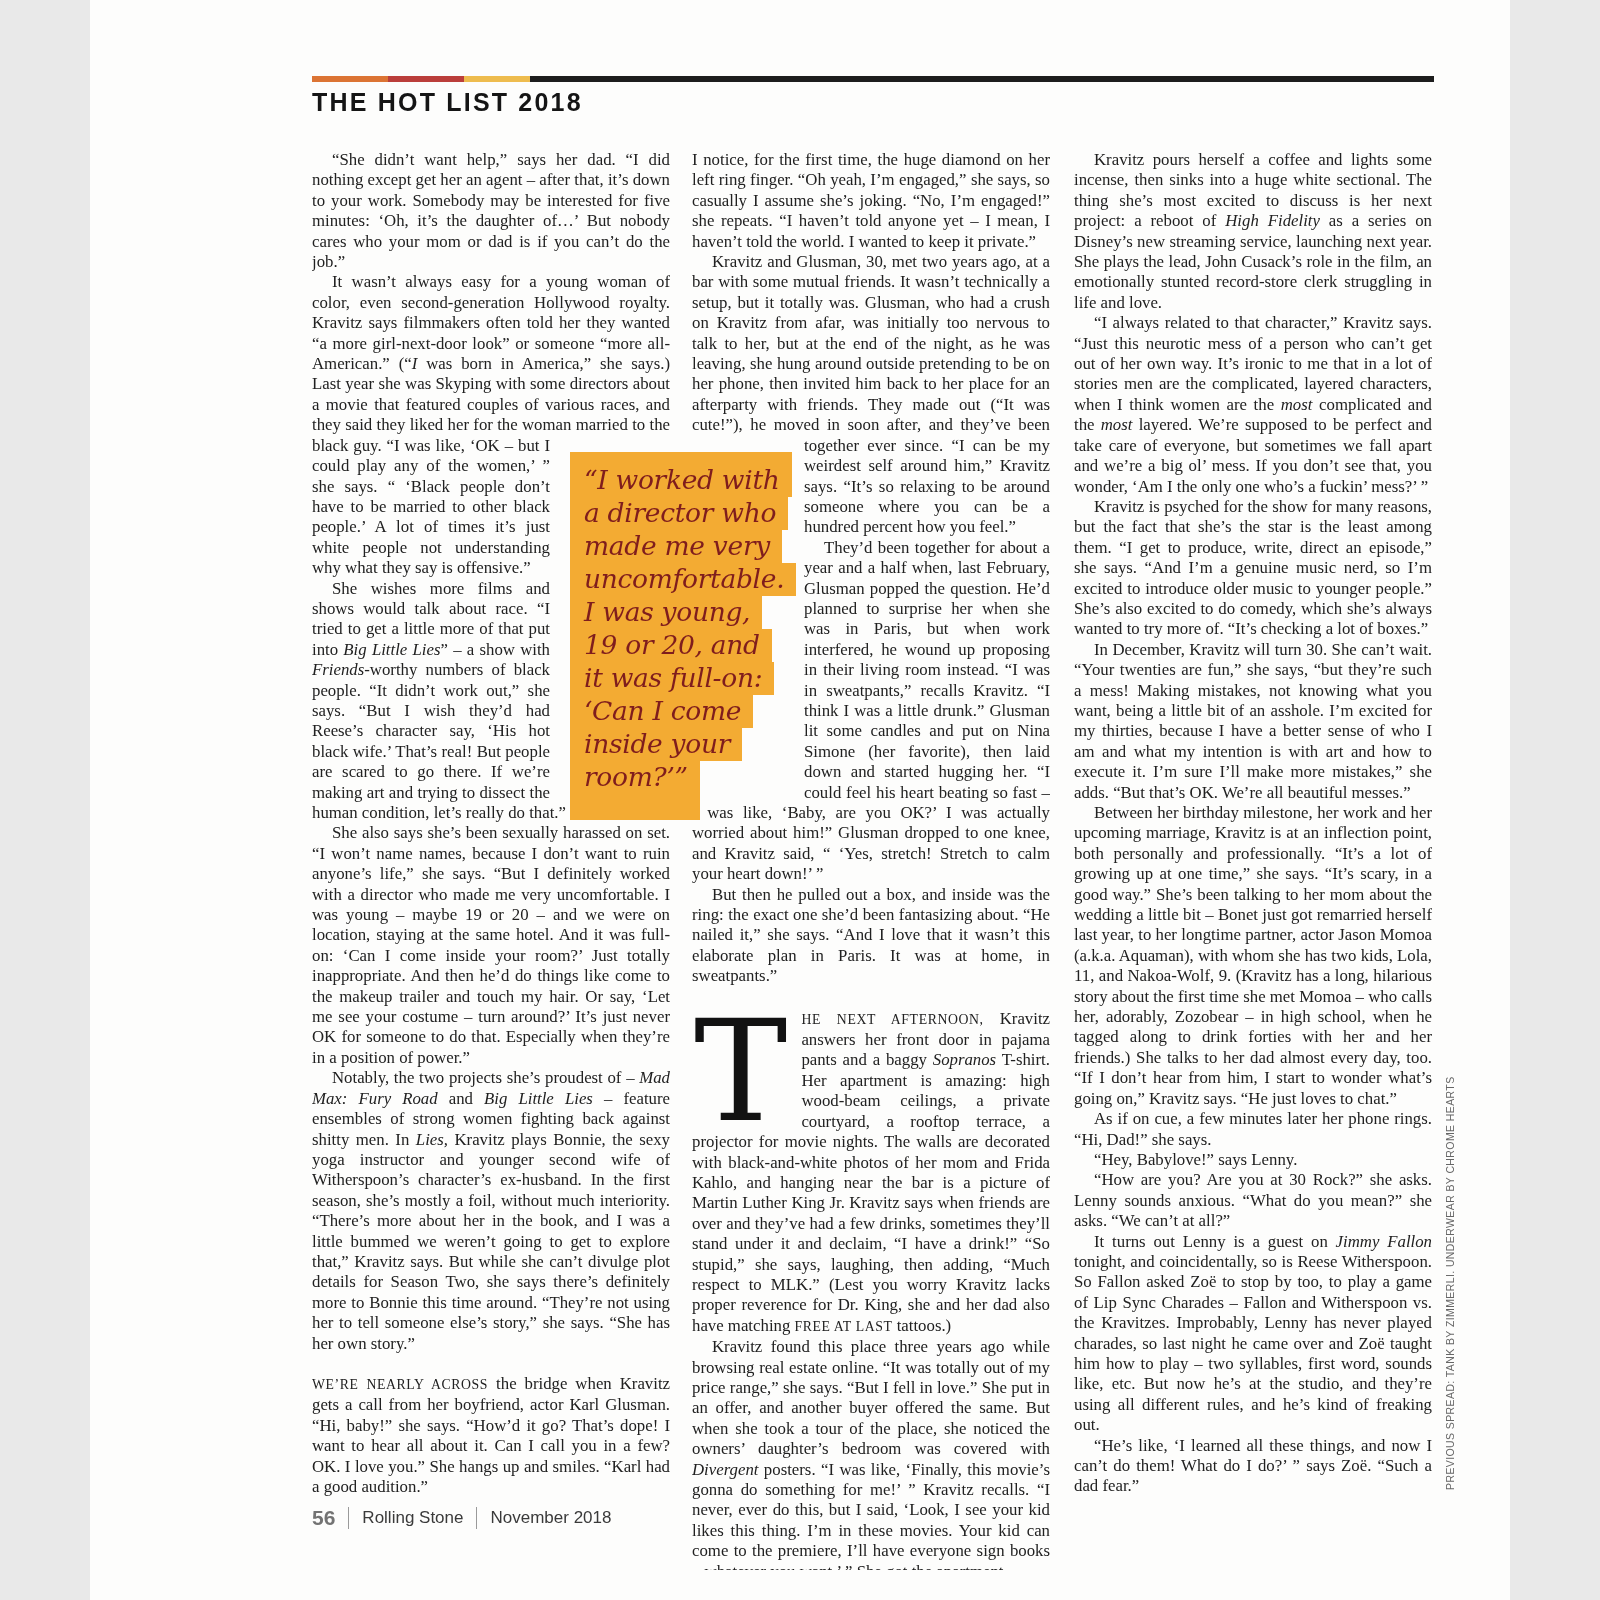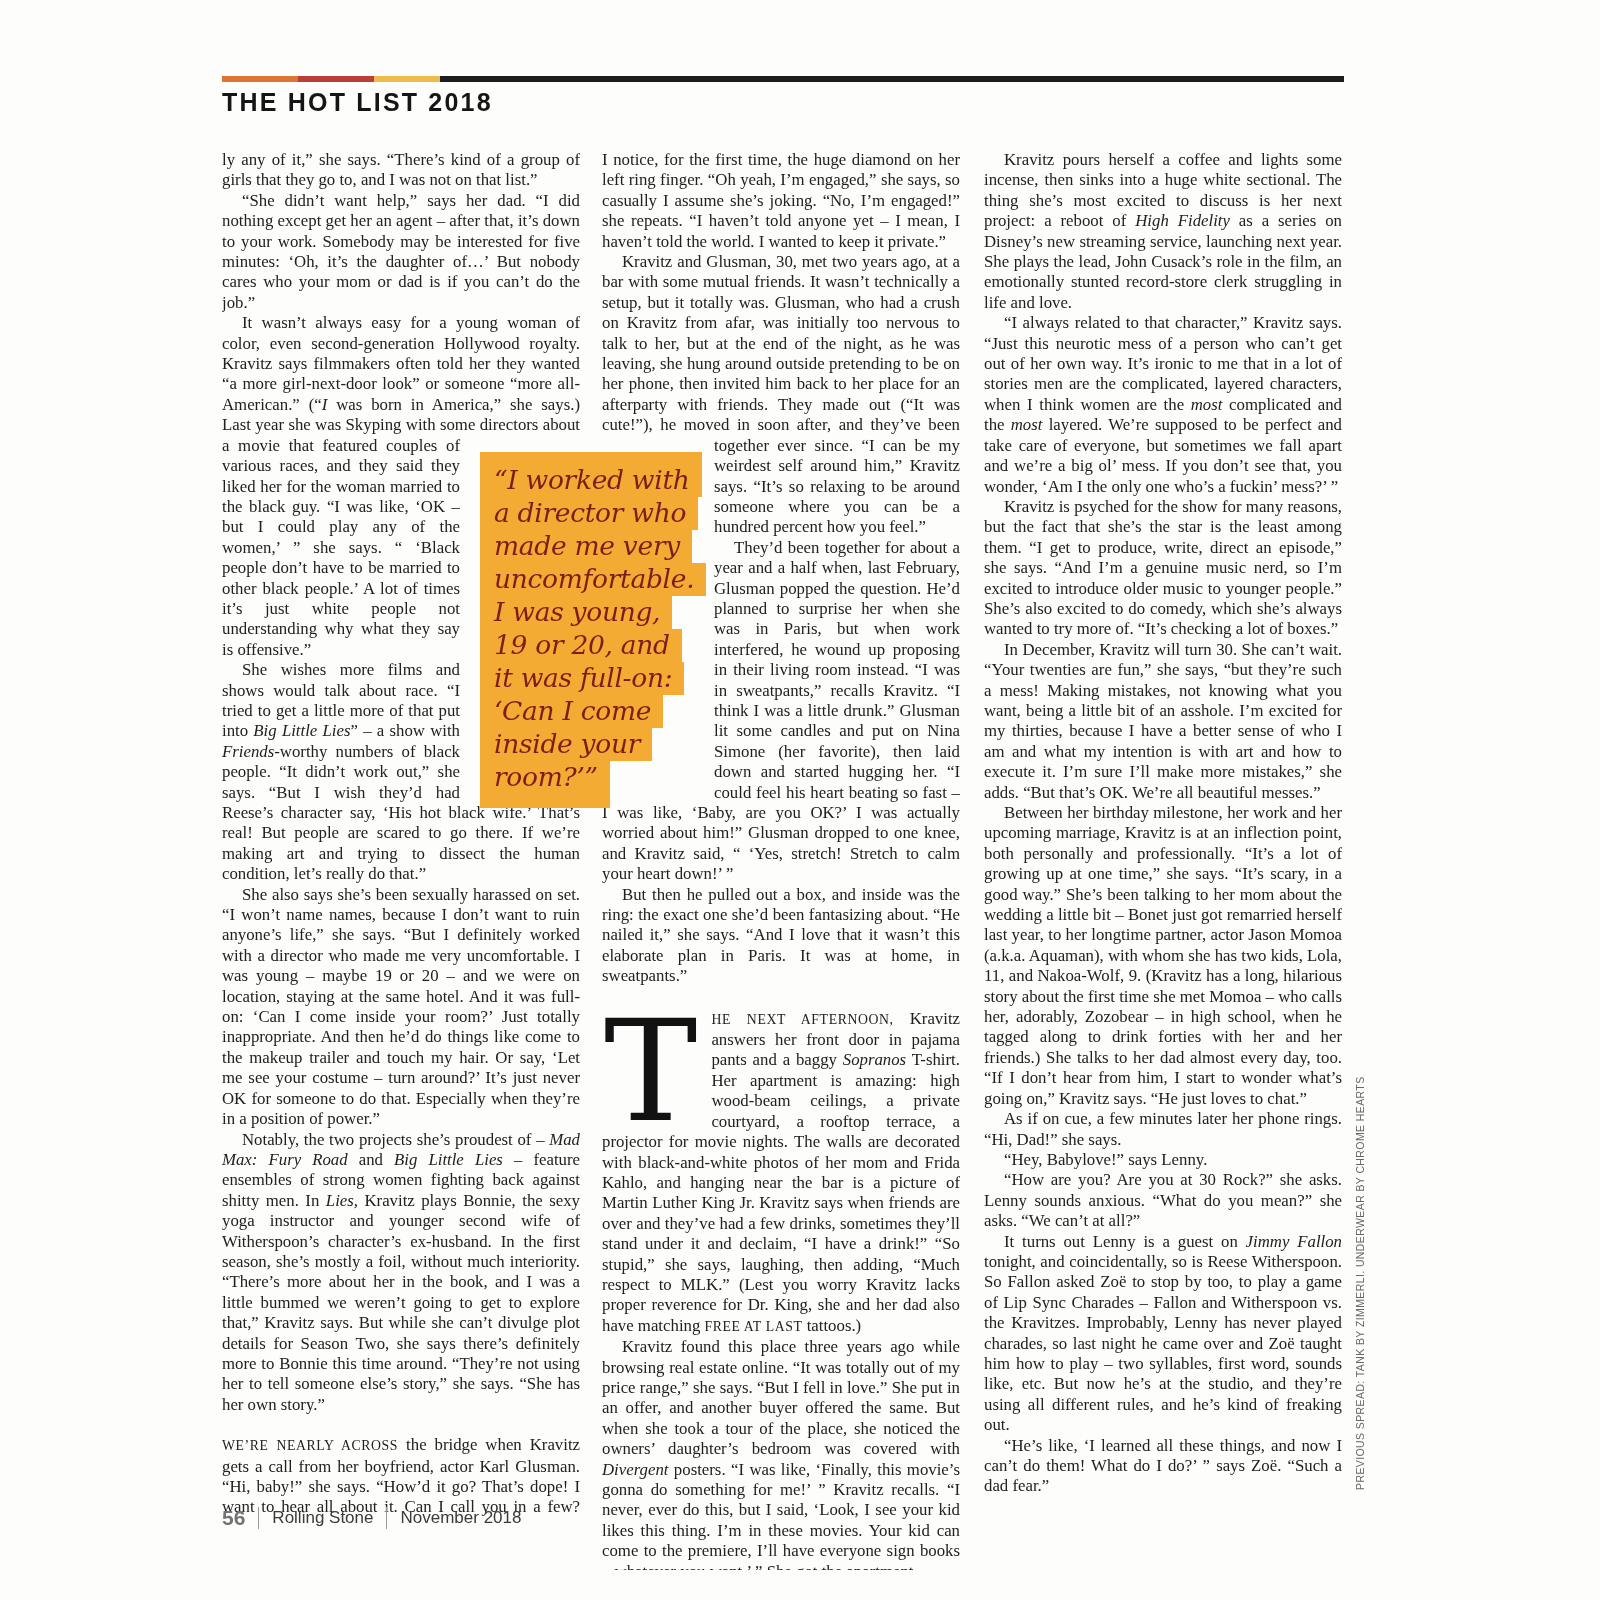--- a/index.html
+++ b/index.html
@@ -1,16 +1,16 @@
 <!DOCTYPE html>
 <html lang="en" style="--pullquote-bg: #F3AB33; --rule-orange: #DC7434; --rule-red: #BB3E3B; --rule-gold: #EEBC4E; --rule-black: #1d1d1d; --text: #212121; --accent-black: #151515;"><head>
 <meta charset="utf-8">
 <style>
   html,body{margin:0;padding:0;background:#e9e9e9;}
-  .page{position:relative;width:1600px;height:1600px;background:#fdfdfc;overflow:hidden;margin:0 auto;
+  .page{position:relative;width:1420px;height:1600px;background:#fdfdfc;overflow:hidden;margin:0 auto;
         font-family:"Liberation Serif",serif;}
   
   .rule{position:absolute;left:222px;top:76px;width:1122px;height:6px;display:flex;}
   .rule .seg-orange{width:76px;background:var(--rule-orange);}
   .rule .seg-red{width:76px;background:var(--rule-red);}
   .rule .seg-gold{width:66px;background:var(--rule-gold);}
   .rule .seg-black{flex:1;background:var(--rule-black);}
   .kicker{position:absolute;left:222px;top:88px;font-family:"Liberation Sans",sans-serif;
           font-weight:800;font-size:25px;letter-spacing:2.2px;color:var(--accent-black);}
   
@@ -30,21 +30,21 @@
   
   .push-r{float:right;width:0;height:300px;}
   .hole-r{float:right;clear:right;width:120px;height:350px;}
   .push-l{float:left;width:0;height:300px;}
   .hole-l{float:left;clear:left;width:112px;height:338px;}
   
   .pullquote{position:absolute;left:480px;top:452px;font-family:"DejaVu Serif",serif;
              font-style:italic;font-size:26.5px;line-height:31px;color:#7f1d1d;letter-spacing:-0.3px;}
   .pq-line{display:table;background:var(--pullquote-bg);padding:0 12px 2px 14px;white-space:nowrap;}
   .pq-line:first-child{padding-top:12px;}
-  .pq-line:last-child{padding-bottom:16px;}
+  .pq-line:last-child{padding-bottom:28px;}
   
   .footer{position:absolute;left:222px;top:1506px;display:flex;align-items:center;gap:13px;
           font-family:"Liberation Sans",sans-serif;color:#3a3a3a;}
   .page-num{font-size:21px;font-weight:700;color:#737373;}
   .sep{width:1px;height:22px;background:#9a9a9a;}
   .mag,.issue{font-size:17px;text-align:right;}
   
   .credit{position:absolute;left:1354px;top:1134px;height:356px;width:18px;
           font-family:"Liberation Sans",sans-serif;font-size:10.5px;letter-spacing:0.4px;color:#666;}
   .credit-inner{writing-mode:vertical-rl;transform:rotate(180deg);white-space:nowrap;height:100%;}
@@ -60,21 +60,20 @@
     <div class="seg-red"></div>
     <div class="seg-gold"></div>
     <div class="seg-black"></div>
   </div>
 
   <div class="kicker">THE HOT LIST 2018</div>
 
   <div class="col col1">
     <div class="push-r"></div>
     <div class="hole-r"></div>
-  <p class="para flush"><span>ly any of it,” she says. “There’s kind of a group of girls that they go to, and I was not on that list.”</span></p>
       <p class="para indent"><span>“She didn’t want help,” says her dad. “I did nothing except get her an agent – after that, it’s down to your work. Somebody may be interested for five minutes: ‘Oh, it’s the daughter of…’ But nobody cares who your mom or dad is if you can’t do the job.”</span></p>
       <p class="para indent"><span>It wasn’t always easy for a young woman of color, even second-generation Hollywood royalty. Kravitz says filmmakers often told her they wanted “a more girl-next-door look” or someone “more all-American.” (“</span><span class="it">I</span><span> was born in America,” she says.) Last year she was Skyping with some directors about a movie that featured couples of various races, and they said they liked her for the woman married to the black guy. “I was like, ‘OK – but I could play any of the women,’ ” she says. “ ‘Black people don’t have to be married to other black people.’ A lot of times it’s just white people not understanding why what they say is offensive.”</span></p>
       <p class="para indent"><span>She wishes more films and shows would talk about race. “I tried to get a little more of that put into </span><span class="it">Big Little Lies</span><span>” – a show with </span><span class="it">Friends</span><span>-worthy numbers of black people. “It didn’t work out,” she says. “But I wish they’d had Reese’s character say, ‘His hot black wife.’ That’s real! But people are scared to go there. If we’re making art and trying to dissect the human condition, let’s really do that.”</span></p>
       <p class="para indent"><span>She also says she’s been sexually harassed on set. “I won’t name names, because I don’t want to ruin anyone’s life,” she says. “But I definitely worked with a director who made me very uncomfortable. I was young – maybe 19 or 20 – and we were on location, staying at the same hotel. And it was full-on: ‘Can I come inside your room?’ Just totally inappropriate. And then he’d do things like come to the makeup trailer and touch my hair. Or say, ‘Let me see your costume – turn around?’ It’s just never OK for someone to do that. Especially when they’re in a position of power.”</span></p>
       <p class="para indent"><span>Notably, the two projects she’s proudest of – </span><span class="it">Mad Max: Fury Road</span><span> and </span><span class="it">Big Little Lies</span><span> – feature ensembles of strong women fighting back against shitty men. In </span><span class="it">Lies,</span><span> Kravitz plays Bonnie, the sexy yoga instructor and younger second wife of Witherspoon’s character’s ex-husband. In the first season, she’s mostly a foil, without much interiority. “There’s more about her in the book, and I was a little bummed we weren’t going to get to explore that,” Kravitz says. But while she can’t divulge plot details for Season Two, she says there’s definitely more to Bonnie this time around. “They’re not using her to tell someone else’s story,” she says. “She has her own story.”</span></p>
       <p class="para section"><span class="sc">WE’RE NEARLY ACROSS</span><span> the bridge when Kravitz gets a call from her boyfriend, actor Karl Glusman. “Hi, baby!” she says. “How’d it go? That’s dope! I want to hear all about it. Can I call you in a few? OK. I love you.” She hangs up and smiles. “Karl had a good audition.”</span></p>
     </div>
 
   <div class="col col2">
     <div class="push-l"></div>

